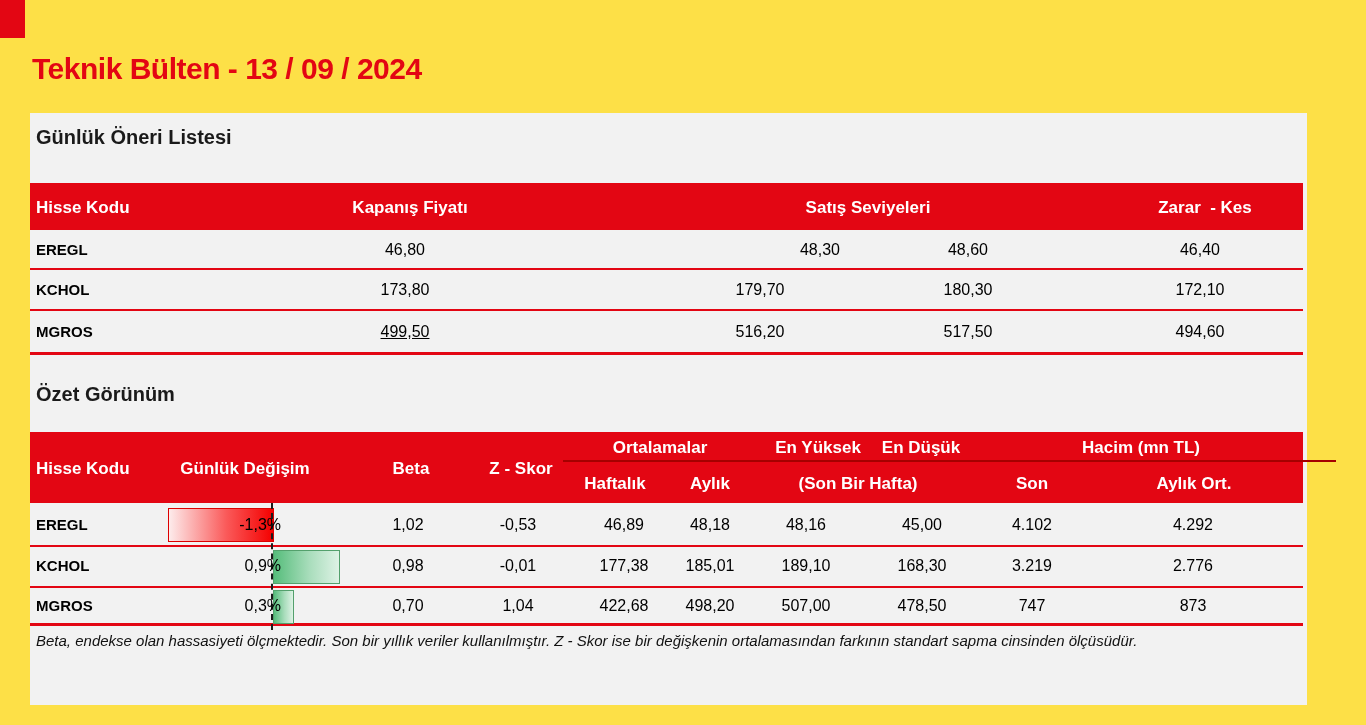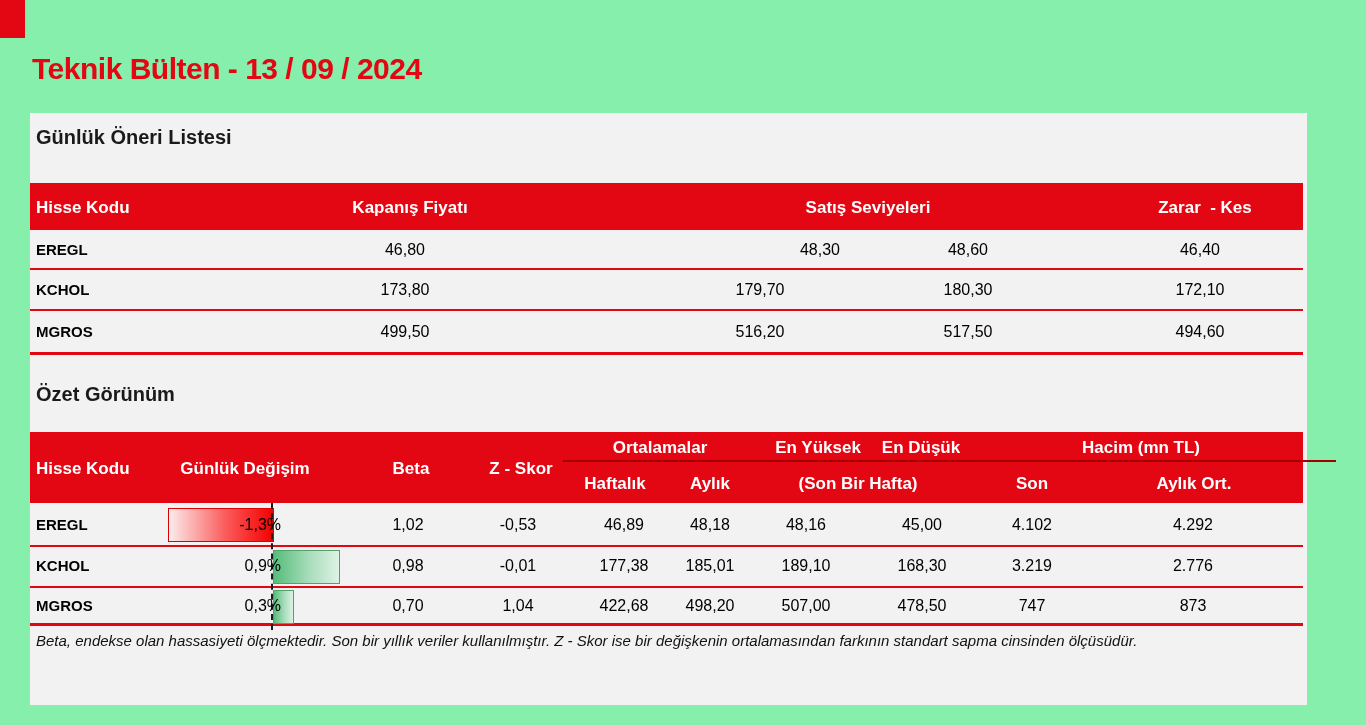--- a/index.html
+++ b/index.html
@@ -1,16 +1,16 @@
 <!DOCTYPE html>
 <html><head>
 <meta charset="utf-8">
 <style>
   html,body{margin:0;padding:0;background:#fff;}
-  #page{position:relative;width:1366px;height:725px;background:#86efac;overflow:hidden;
+  #page{position:relative;width:1366px;height:725px;background:#fde047;overflow:hidden;
         font-family:"Liberation Sans","DejaVu Sans",sans-serif;color:#000;}
   .abs{position:absolute;}
   
   #corner-mark{left:0;top:0;width:25px;height:38px;background:#e30613;}
   
   #page-title{left:32px;top:52px;font-size:30px;font-weight:bold;color:#e30613;letter-spacing:-0.5px;white-space:pre;}
   
   #panel{left:30px;top:113px;width:1277px;height:592px;background:#f2f2f2;}
   .section-heading{font-size:20px;font-weight:bold;color:#1a1a1a;white-space:pre;}
   #heading-daily{left:36px;top:126px;}
@@ -70,21 +70,21 @@
   <div class="trow" style="top:271px;height:38px;">
     <span class="cell code" style="top:10px;">KCHOL</span>
     <span class="cell num" style="left:295px;top:10px;">173,80</span>
     <span class="cell num" style="left:650px;top:10px;">179,70</span>
     <span class="cell num" style="left:858px;top:10px;">180,30</span>
     <span class="cell num" style="left:1090px;top:10px;">172,10</span>
   </div>
   <div class="abs sep" style="top:309px;height:2px;"></div>
   <div class="trow" style="top:311px;height:41px;">
     <span class="cell code" style="top:12px;">MGROS</span>
-    <span class="cell num" style="left:295px;top:12px;">499,50</span>
+    <span class="cell num" style="left:295px;top:12px;text-decoration:underline;">499,50</span>
     <span class="cell num" style="left:650px;top:12px;">516,20</span>
     <span class="cell num" style="left:858px;top:12px;">517,50</span>
     <span class="cell num" style="left:1090px;top:12px;">494,60</span>
   </div>
   <div class="abs sep" style="top:352px;height:3px;"></div>
 
   <div class="abs section-heading" id="heading-summary">Özet Görünüm</div>
 
   <div class="abs red-header" id="t2-header">
     <span class="hcell" style="left:6px;top:27px;">Hisse Kodu</span>

